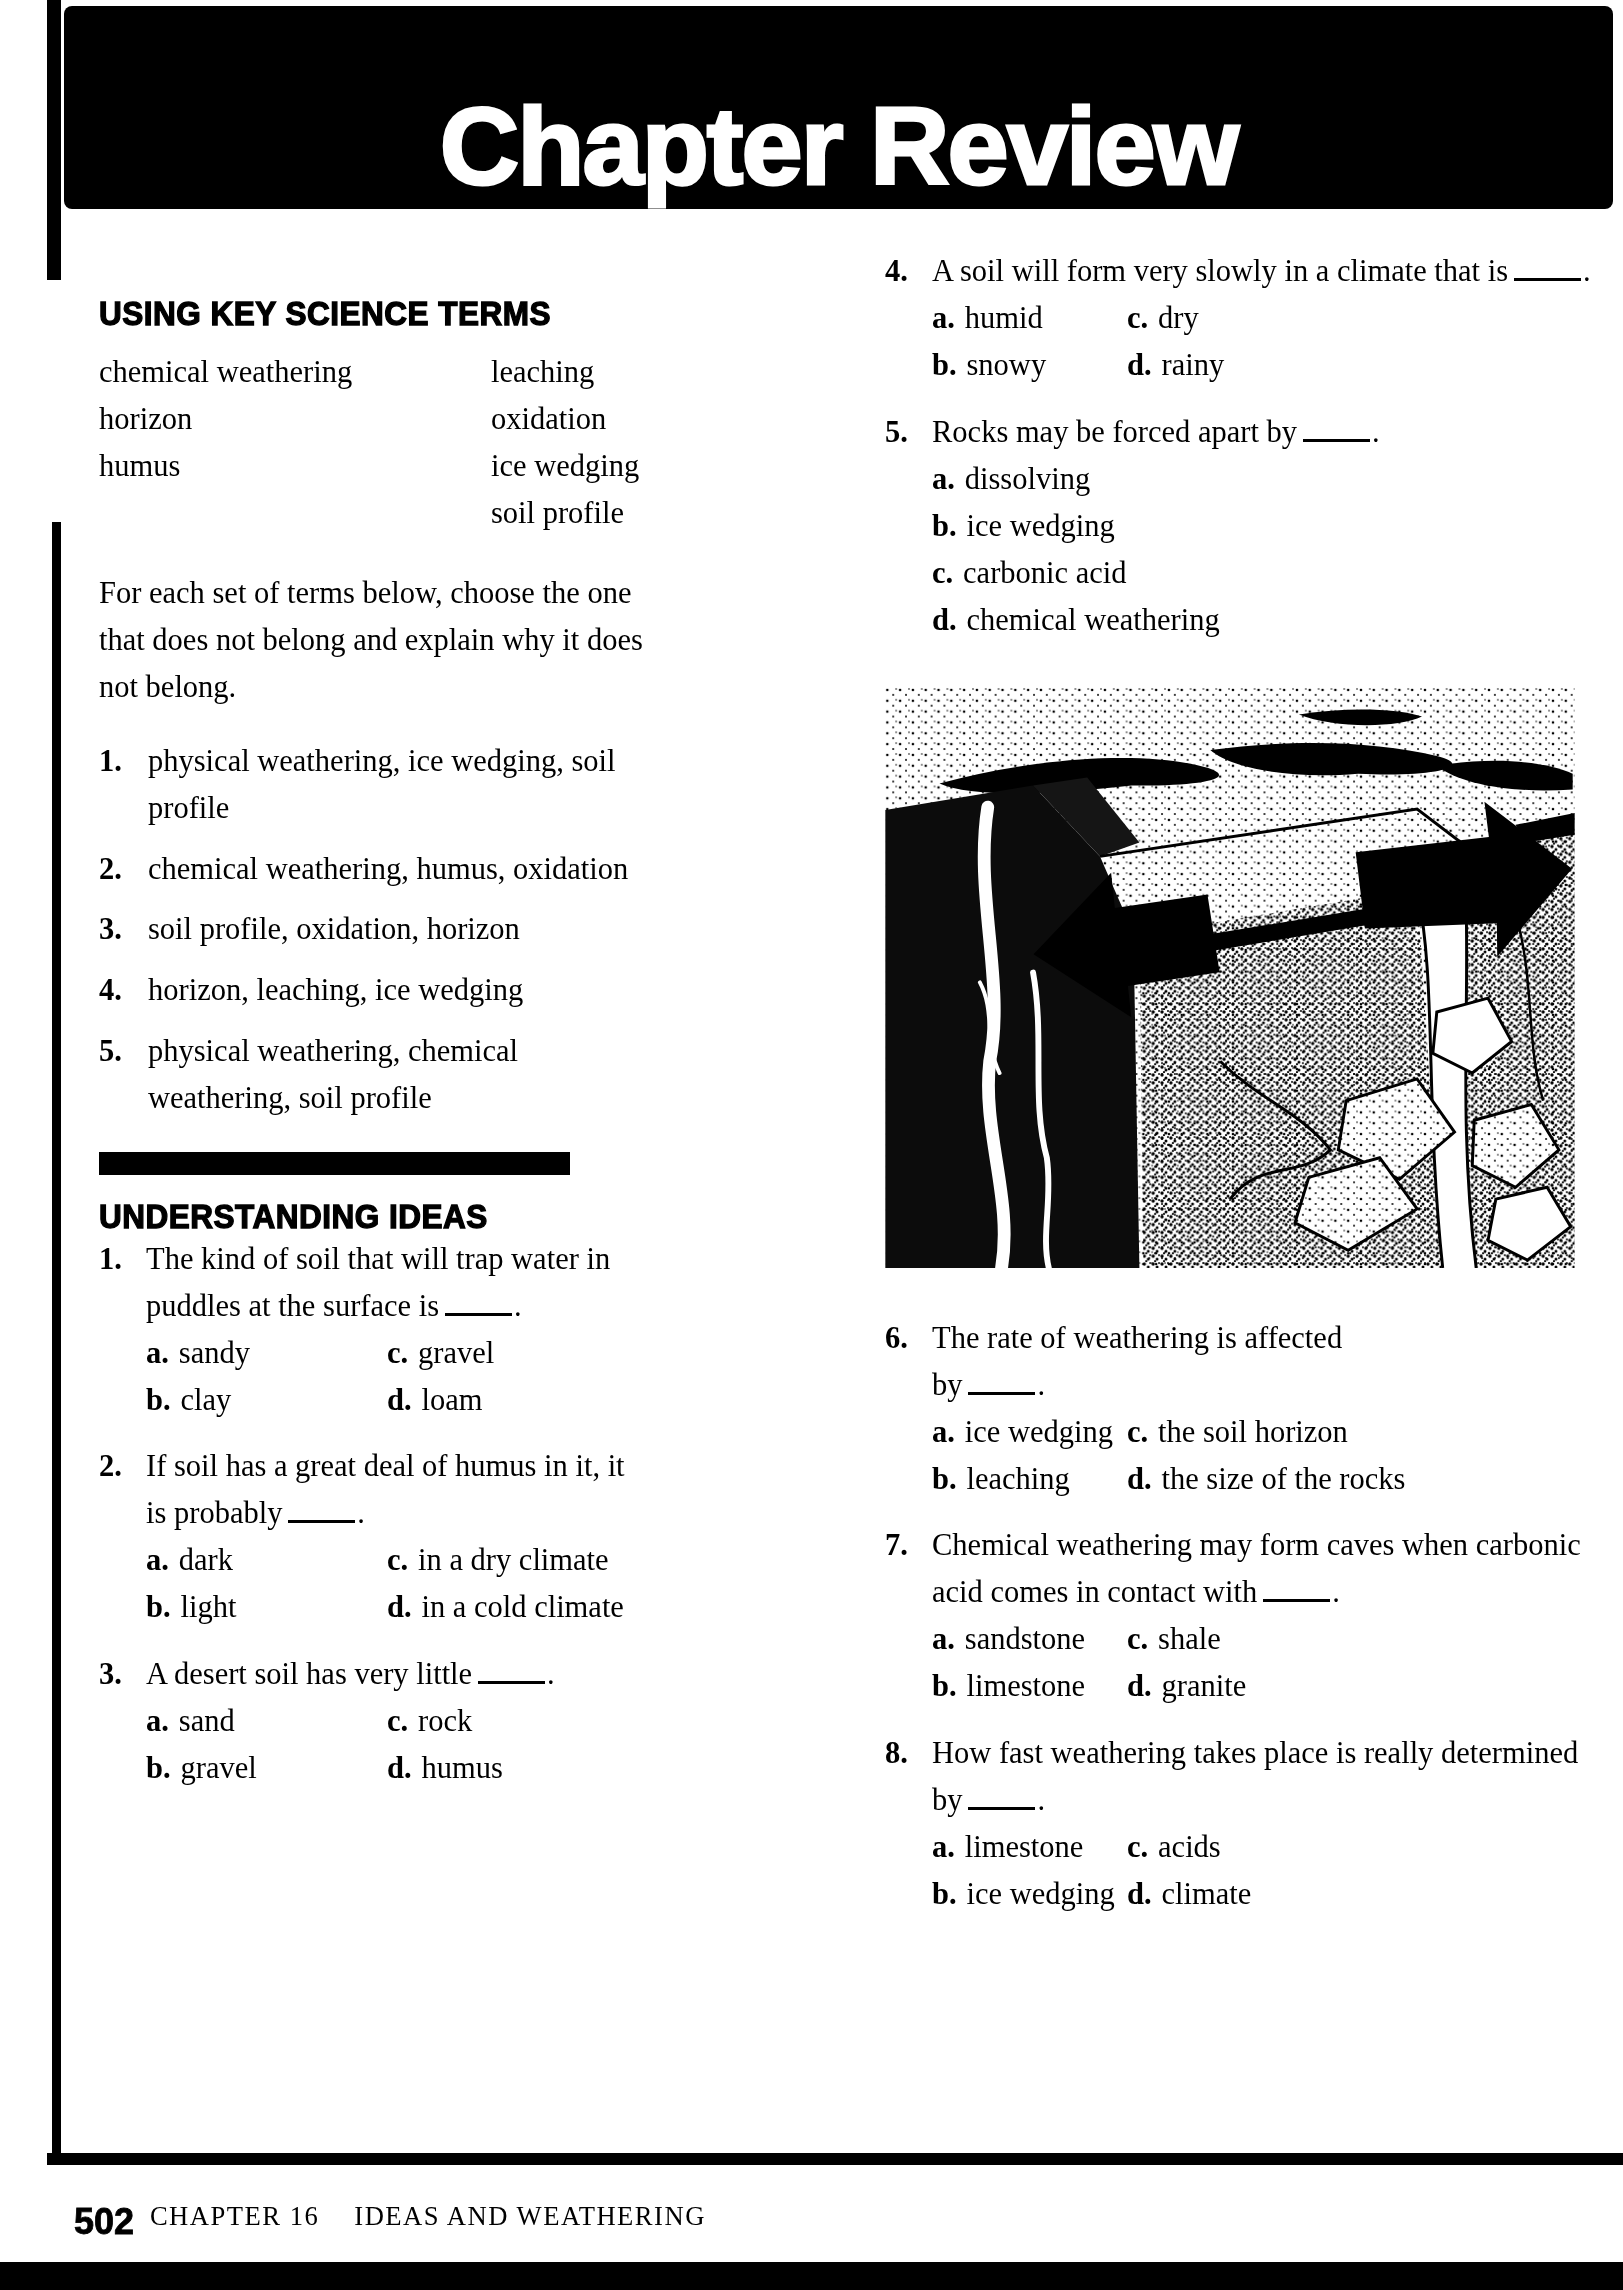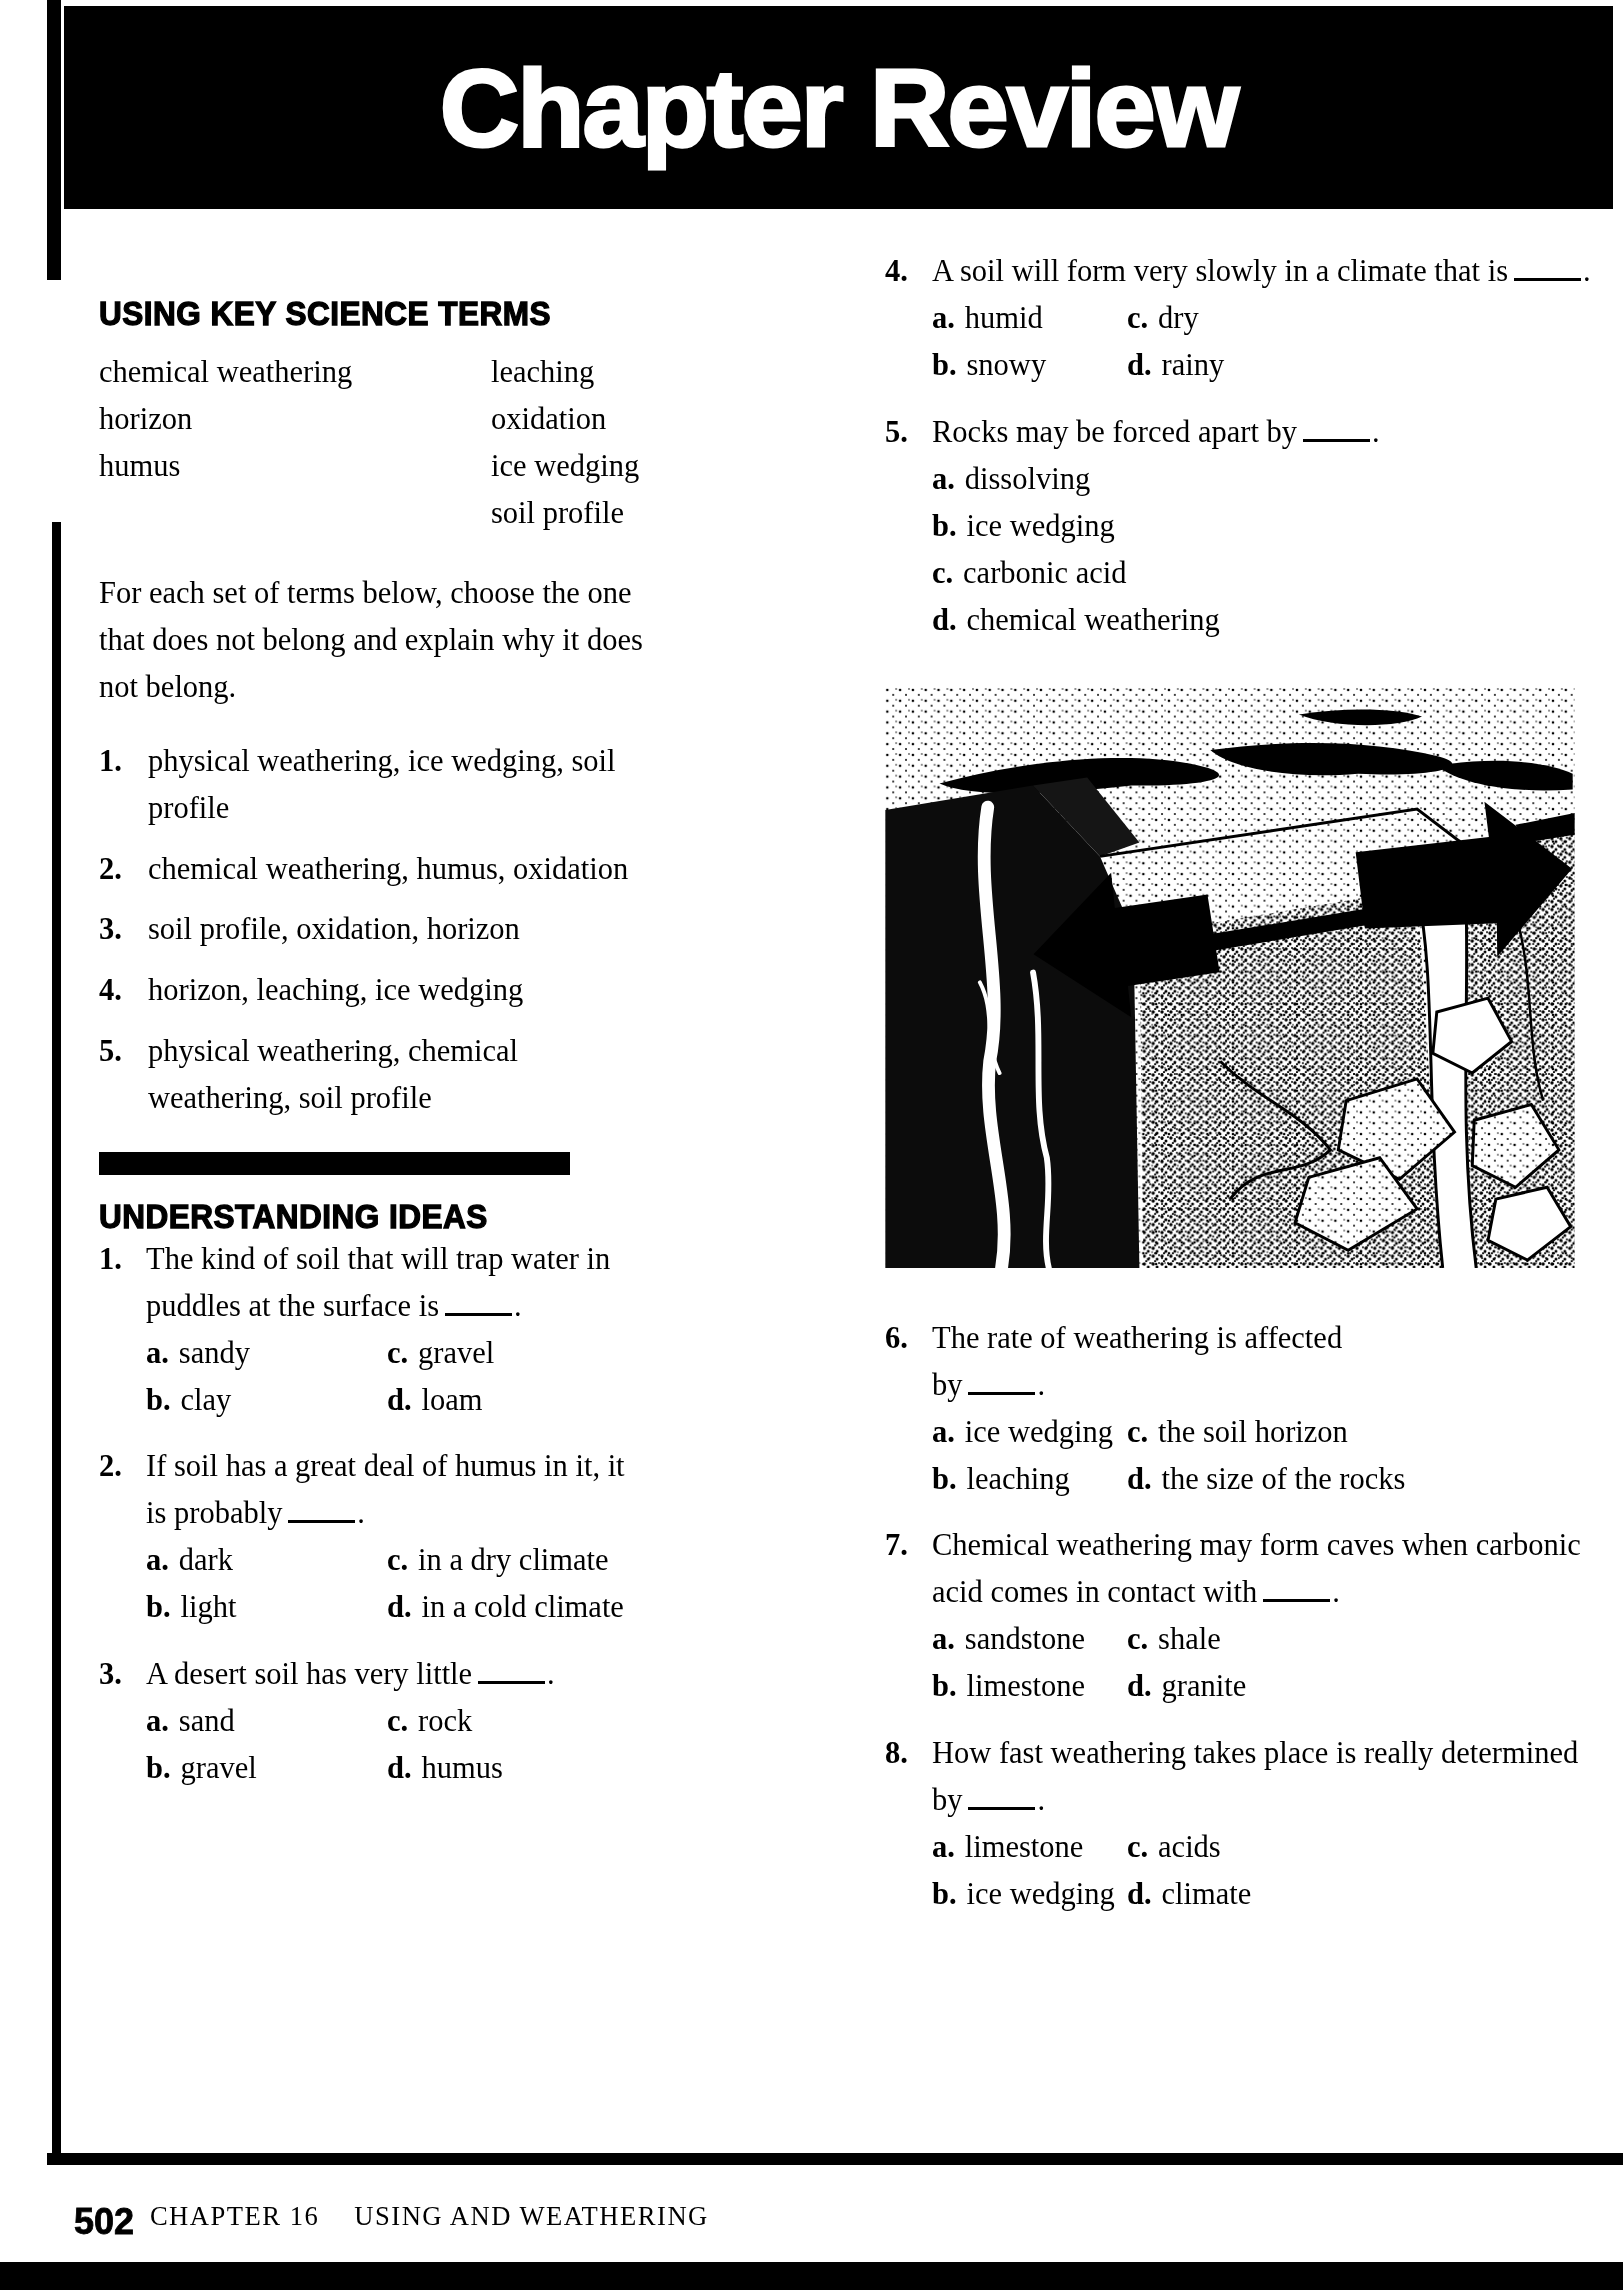--- a/index.html
+++ b/index.html
@@ -10,21 +10,22 @@
     font-family:"Liberation Serif", serif;
     color:#000;
     overflow:hidden;
   }
 
   
   .left-bar-thick { position:absolute; left:47px; top:0; width:13.8px; height:280px; background:#000; }
   .left-bar-thin  { position:absolute; left:52px; top:522px; width:8.9px; height:1631px; background:#000; }
   .header-bar {
     position:absolute; left:64px; top:5.9px; width:1549px; height:203px;
-    background:#000; display:flex; align-items:center; justify-content:center;
+    background:#000; display:flex; align-items:flex-end; justify-content:center;
+    border-radius:8px;
   }
   .header-bar h1 {
     font-family:"Liberation Sans", sans-serif;
     font-weight:bold; font-size:110px; letter-spacing:-2px;
     color:#fff; -webkit-text-stroke:3px #fff; white-space:nowrap;
   }
   .footer-rule { position:absolute; left:47px; top:2153px; width:1576px; height:11.8px; background:#000; }
   .bottom-bar  { position:absolute; left:0; top:2262px; width:1623px; height:28.6px; background:#000; }
   .footer { position:absolute; left:74px; top:2201px; display:flex; align-items:flex-start; }
   .footer .pageno {
@@ -299,16 +300,16 @@
       </div>
     </div>
   </div>
 
 </div>
 
 <div class="footer-rule"></div>
 <div class="footer">
   <span class="pageno">502</span>
   <span class="chap">CHAPTER 16</span>
-  <span class="book">USING AND WEATHERING</span>
+  <span class="book">IDEAS AND WEATHERING</span>
 </div>
 <div class="bottom-bar"></div>
 
 
 </body></html>

